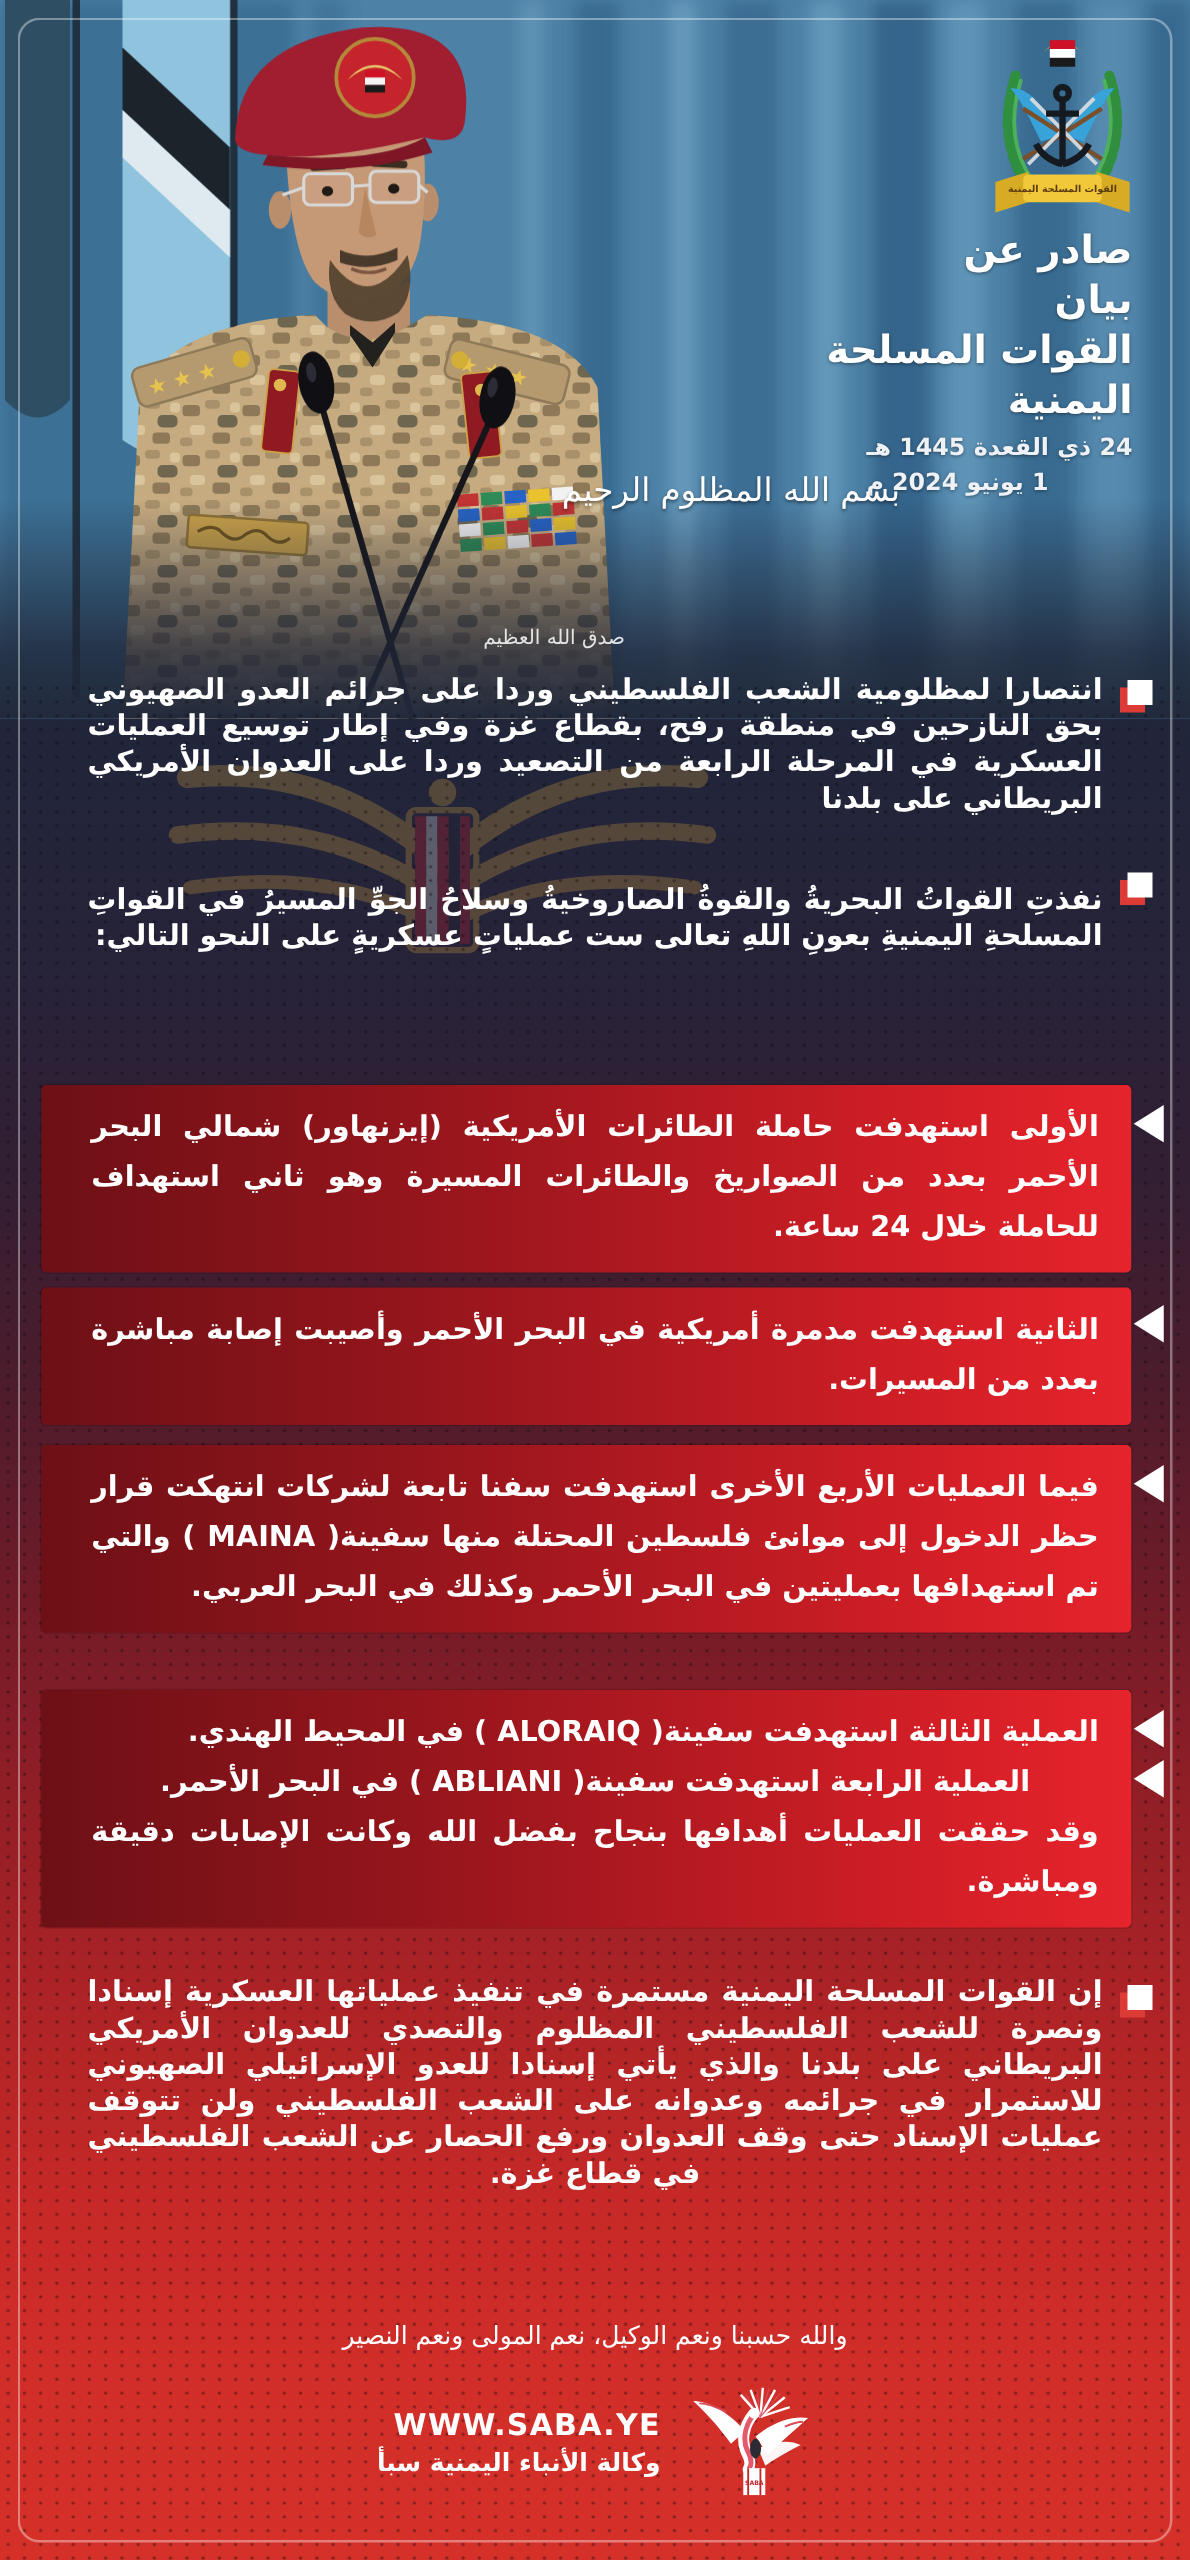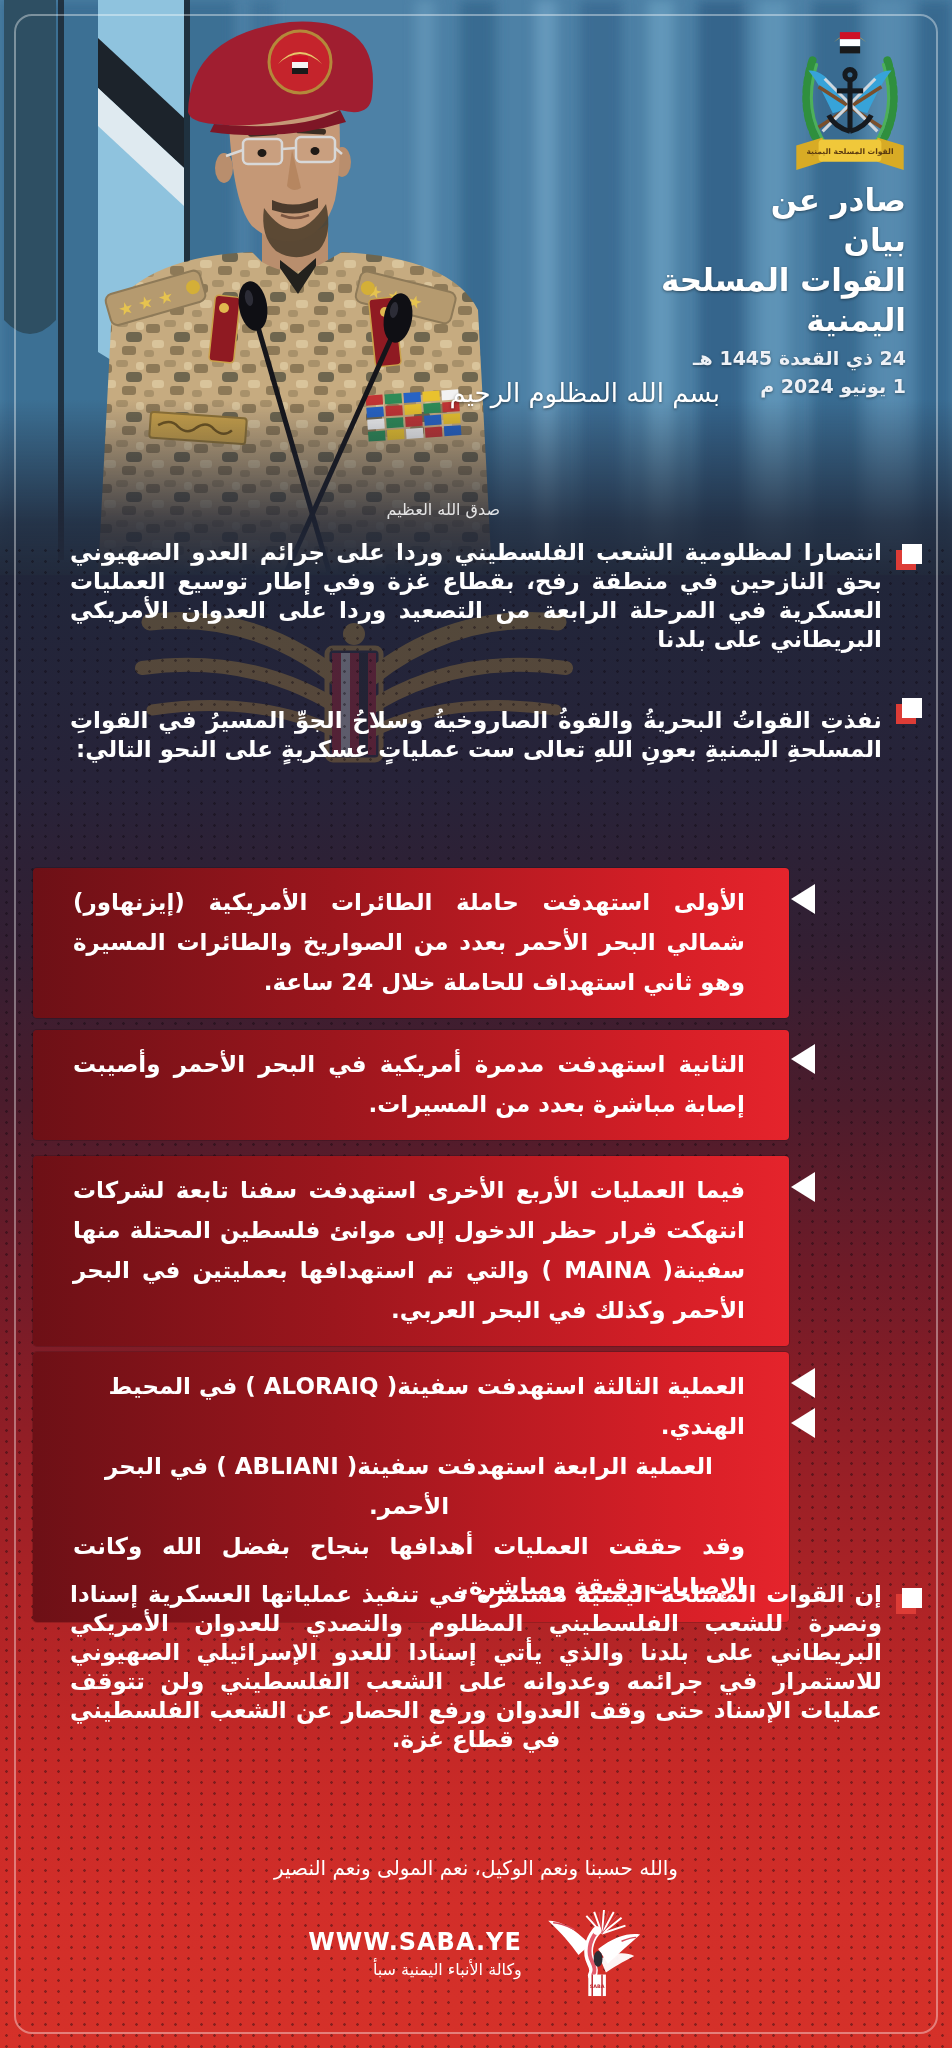--- a/index.html
+++ b/index.html
@@ -22,21 +22,21 @@
   .frame{
     inset:14px;border:2px solid rgba(255,255,255,.38);border-radius:18px;
     z-index:20;pointer-events:none;
   }
   .af-logo{top:24px;right:40px;width:124px;height:152px;z-index:5;}
   .title{
     top:180px;right:46px;z-index:5;text-align:right;direction:rtl;
     font-size:31px;line-height:40px;font-weight:700;text-shadow:0 1px 3px rgba(0,0,0,.45);
   }
   .dates{
-    top:344px;right:46px;z-index:5;text-align:right;direction:rtl;
+    top:344px;right:46px;z-index:5;text-align:left;direction:rtl;
     font-size:19px;line-height:28px;font-weight:600;color:#eef1f6;
     text-shadow:0 1px 3px rgba(0,0,0,.45);
   }
   .basmala{
     top:378px;right:232px;z-index:5;direction:rtl;font-size:26px;font-weight:400;
     text-shadow:0 1px 3px rgba(0,0,0,.5);
   }
   .verse{
     top:438px;right:170px;z-index:5;direction:rtl;font-size:23px;font-weight:700;
     text-shadow:0 1px 3px rgba(0,0,0,.5);white-space:nowrap;
@@ -44,42 +44,42 @@
   .verse-footer{top:500px;right:452px;z-index:5;direction:rtl;font-size:16px;opacity:.85;}
   .para{
     z-index:5;direction:rtl;text-align:justify;color:#fff;
     font-size:23px;line-height:29px;font-weight:700;width:812px;right:70px;
   }
   .bullet{
     width:20px;height:20px;background:#fff;z-index:6;right:30px;
     box-shadow:-6px 6px 0 0 #dd3c36;
   }
   .red-box{
-    z-index:5;left:33px;width:756px;box-sizing:border-box;direction:rtl;
-    padding:14px 44px 16px 40px;border-radius:4px;
+    z-index:5;left:33px;width:872px;box-sizing:border-box;direction:rtl;
+    padding:14px 26px 16px 40px;border-radius:4px;
     background:linear-gradient(90deg,#6d1016 0%,#9c161d 40%,#d71f27 85%,#e5242c 100%);
     font-size:23px;line-height:40px;font-weight:700;text-align:justify;color:#fff;
     box-shadow:0 0 0 1px rgba(0,0,0,.15);
   }
   .marker{
     position:absolute;right:-26px;width:0;height:0;
     border-right:24px solid #fff;border-top:15px solid transparent;border-bottom:15px solid transparent;
   }
   .closing{text-align-last:center;}
   .dua{
     top:1856px;left:0;width:100%;z-index:5;text-align:center;direction:rtl;
     font-size:20px;font-weight:400;
   }
   .footer{
     top:1910px;left:50%;transform:translateX(-50%);z-index:5;
     display:flex;align-items:center;gap:22px;
   }
   .f-text{text-align:right;color:#fff;}
   .f-url{font-size:24px;font-weight:700;letter-spacing:1px;line-height:26px;}
-  .f-agency{font-size:16px;font-weight:400;margin-top:5px;direction:rtl;}
+  .f-agency{font-size:20px;font-weight:700;margin-top:5px;direction:rtl;}
 </style>
 </head>
 <body>
 
 <div class="page">
 
   <svg class="abs photo" viewBox="0 0 952 575" aria-hidden="true">
     <defs>
       <pattern id="camo" width="48" height="40" patternUnits="userSpaceOnUse">
         <rect width="48" height="40" fill="#c6ab80"></rect>

